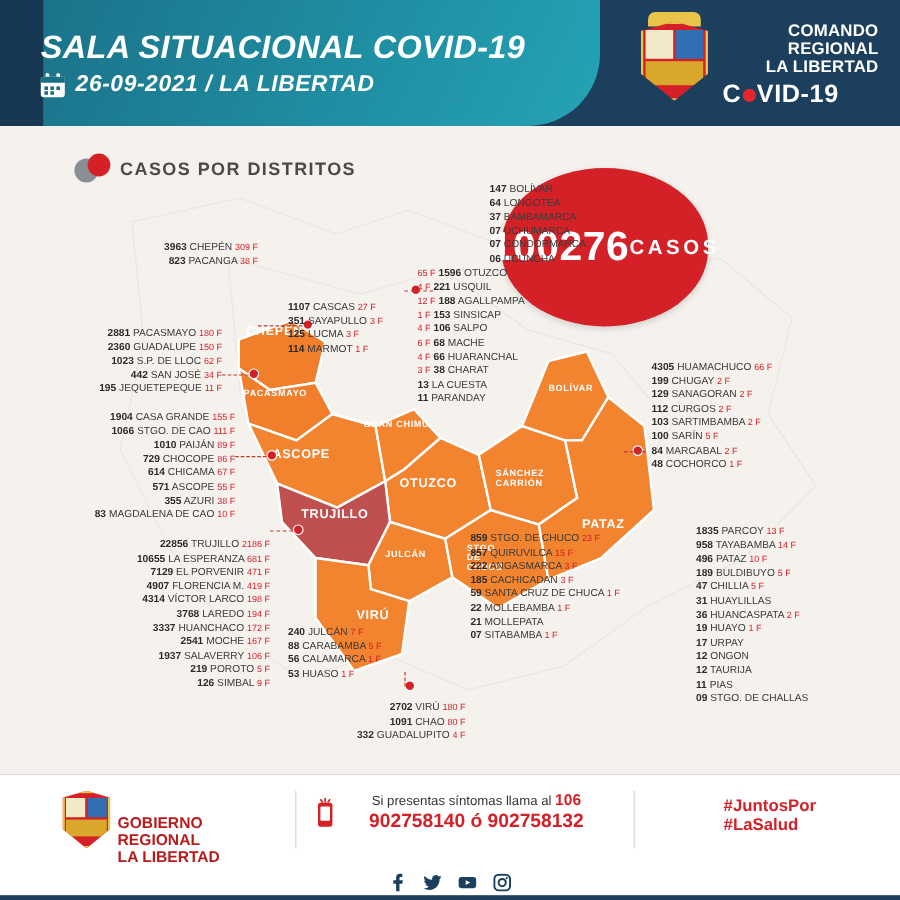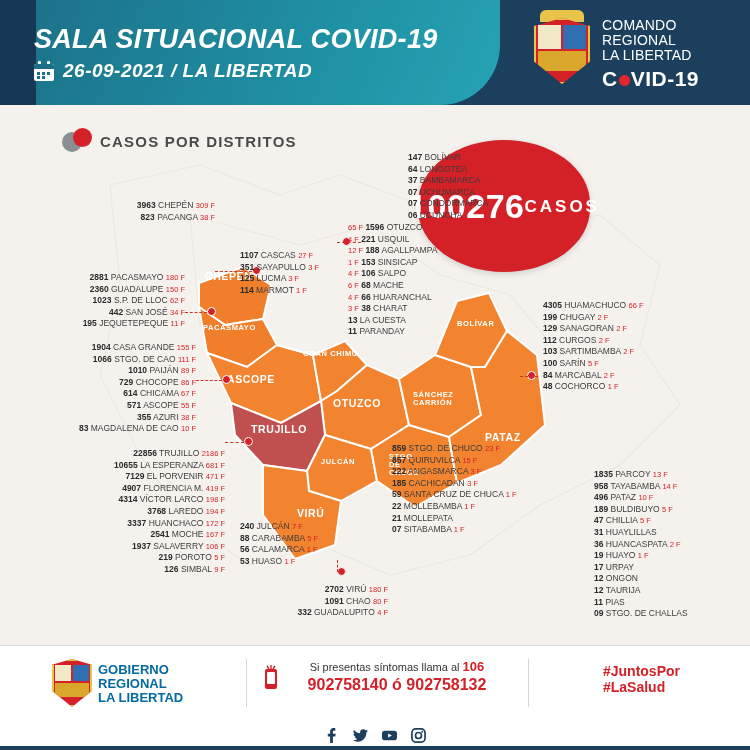--- a/index.html
+++ b/index.html
@@ -50,21 +50,21 @@
     position:relative;
     border: 2px solid #e8c44a;
   }
   .crest-shape .q1{position:absolute;left:4%;top:8%;width:44%;height:38%;background:#f2e9c9;}
   .crest-shape .q2{position:absolute;right:4%;top:8%;width:44%;height:38%;background:#2f6fb2;}
   .crest-shape .q3{position:absolute;left:4%;top:50%;width:92%;height:32%;background:#d9a72c;}
   .crest-top { position:absolute; left:6px; top:-8px; width:44px; height:12px; background:#e8c44a; border-radius:6px 6px 0 0;}
   .hdr-right {
     position:absolute; right:18px; top:18px; text-align:left; width:130px;
   }
-  .hdr-right .l1 { color:#fff; font-weight:normal; font-size:14px; line-height:15px; letter-spacing:0.2px;}
+  .hdr-right .l1 { color:#fff; font-weight:bold; font-size:14px; line-height:15px; letter-spacing:0.2px;text-align:right;}
   .hdr-right .covid {
     margin-top:4px; font-weight:bold; font-size:21px; color:#fff; letter-spacing:0.5px;
   }
   .hdr-right .covid .dot {
     display:inline-block; width:11px; height:11px; border-radius:50%; background:#e3262e;
     position:relative; top:0px; margin:0 1px;
   }
 
   
   .body-bg {
@@ -117,21 +117,21 @@
     background:#d42128; border:1.5px solid #fff;
   }
   .lead { position:absolute; border-top:1px dashed #c0392b; height:0; }
 
   
   .footer {
     position:absolute; left:0; top:645px; width:750px; height:105px; background:#fff;
   }
   .footer-top-line { position:absolute; left:0; top:0; width:750px; height:1px; background:#ddd;}
   .foot-crest { position:absolute; left:52px; top:14px; width:40px; height:48px;}
-  .foot-gob { position:absolute; left:98px; top:18px; color:#0369a1; font-weight:bold; font-size:13px; line-height:14px;}
+  .foot-gob { position:absolute; left:98px; top:34px; color:#b91c1c; font-weight:bold; font-size:13px; line-height:14px;}
   .divider-v { position:absolute; top:14px; width:1px; height:48px; background:#d5d5d5;}
   .phone-block { position:absolute; left:282px; top:14px; width:230px; text-align:center;}
   .phone-block .l1 { font-size:11px; color:#333; }
   .phone-block .l1 b { color:#d42128; font-size:13px;}
   .phone-block .l2 { font-size:16px; font-weight:bold; color:#d42128; margin-top:2px;}
   .phone-icon { position:absolute; left:262px; top:20px; width:18px; height:26px;}
   .hash { position:absolute; right:70px; top:18px; text-align:left; }
   .hash .h1 { font-size:14px; font-weight:bold; color:#1c3f5e;}
   .hash .h1 .j { color:#d42128;}
   .social {
@@ -333,21 +333,21 @@
     <span class="row"><span class="n">4305</span> <span>HUAMACHUCO</span> <span class="f">66 F</span></span>
     <span class="row"><span class="n">199</span> <span>CHUGAY</span> <span class="f">2 F</span></span>
     <span class="row"><span class="n">129</span> <span>SANAGORAN</span> <span class="f">2 F</span></span>
     <span class="row"><span class="n">112</span> <span>CURGOS</span> <span class="f">2 F</span></span>
     <span class="row"><span class="n">103</span> <span>SARTIMBAMBA</span> <span class="f">2 F</span></span>
     <span class="row"><span class="n">100</span> <span>SARÍN</span> <span class="f">5 F</span></span>
     <span class="row"><span class="n">84</span> <span>MARCABAL</span> <span class="f">2 F</span></span>
     <span class="row"><span class="n">48</span> <span>COCHORCO</span> <span class="f">1 F</span></span>
   </div>
 
-  <div class="lst" style="left:594px; top:437px;margin-top:32px;">
+  <div class="lst" style="left:580px; top:437px;">
     <span class="row"><span class="n">1835</span> <span>PARCOY</span> <span class="f">13 F</span></span>
     <span class="row"><span class="n">958</span> <span>TAYABAMBA</span> <span class="f">14 F</span></span>
     <span class="row"><span class="n">496</span> <span>PATAZ</span> <span class="f">10 F</span></span>
     <span class="row"><span class="n">189</span> <span>BULDIBUYO</span> <span class="f">5 F</span></span>
     <span class="row"><span class="n">47</span> <span>CHILLIA</span> <span class="f">5 F</span></span>
     <span class="row"><span class="n">31</span> <span>HUAYLILLAS</span></span>
     <span class="row"><span class="n">36</span> <span>HUANCASPATA</span> <span class="f">2 F</span></span>
     <span class="row"><span class="n">19</span> <span>HUAYO</span> <span class="f">1 F</span></span>
     <span class="row"><span class="n">17</span> <span>URPAY</span></span>
     <span class="row"><span class="n">12</span> <span>ONGON</span></span>

